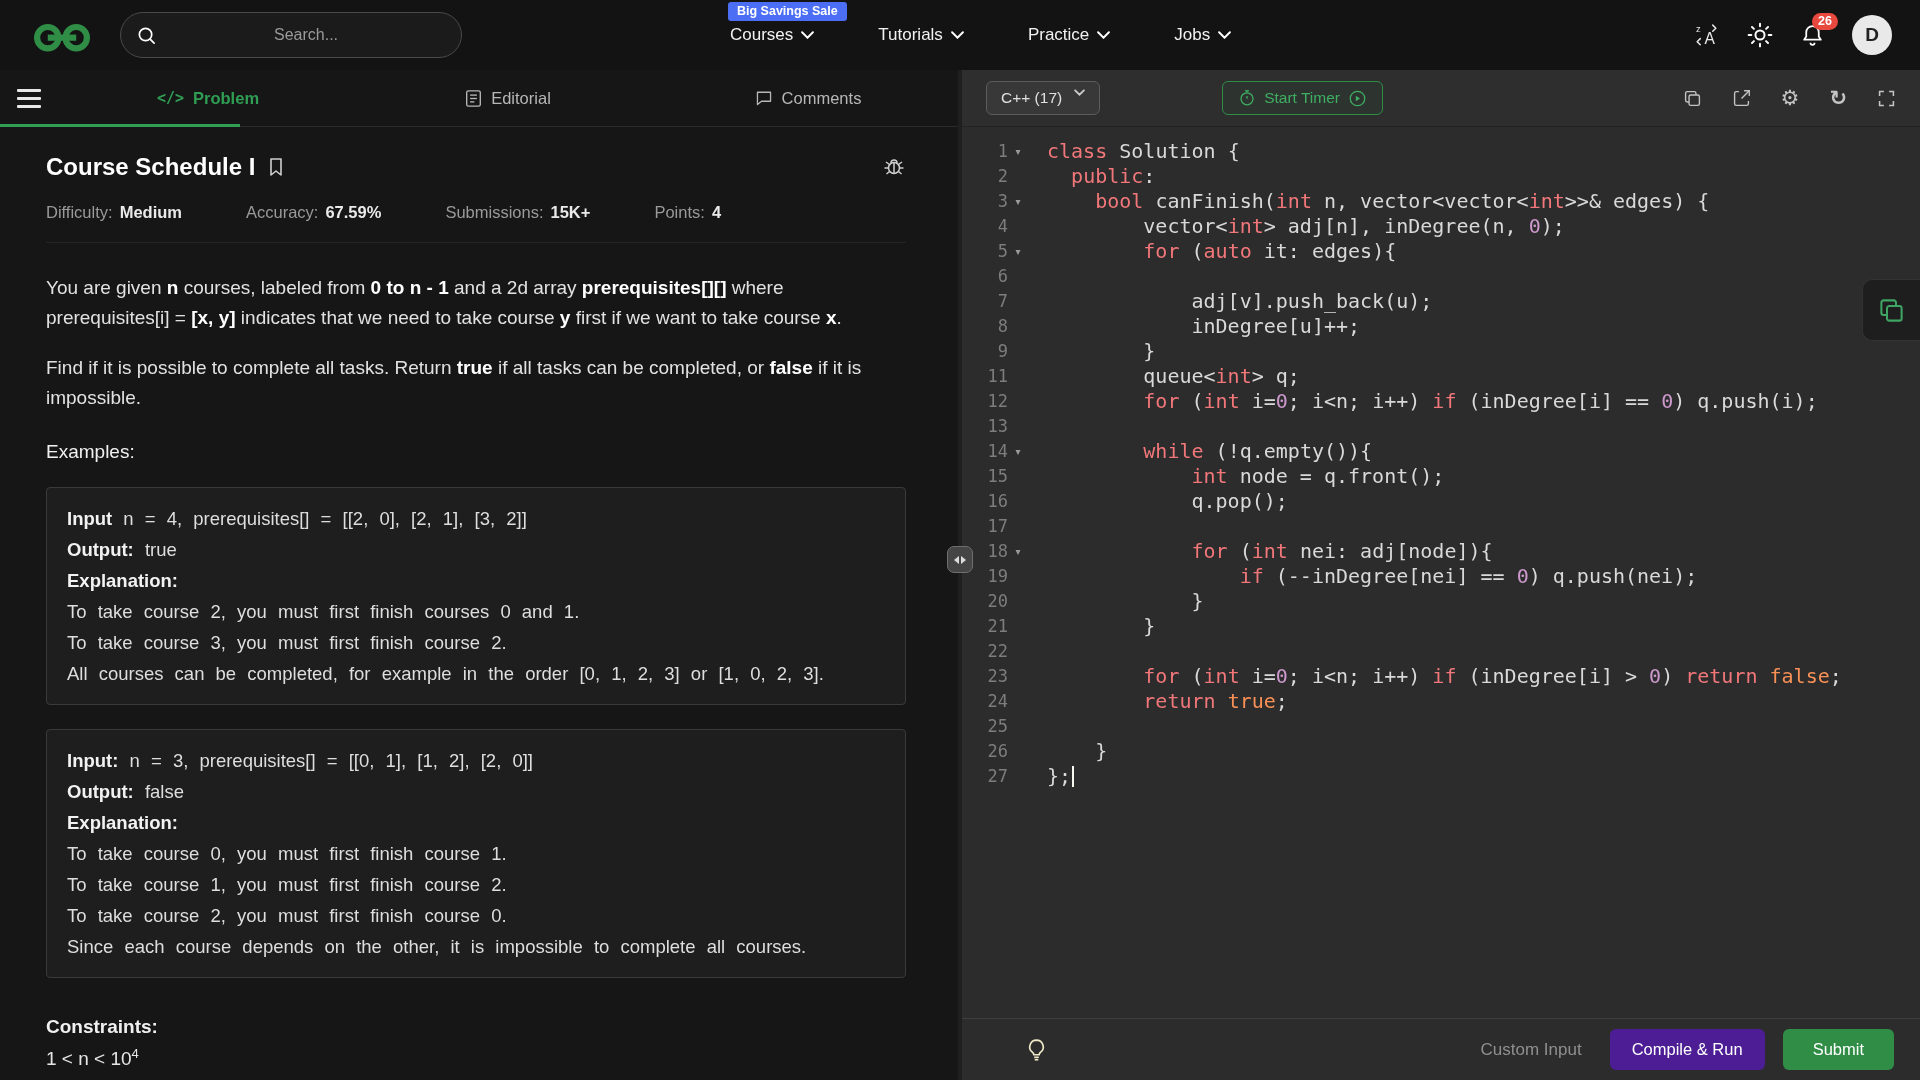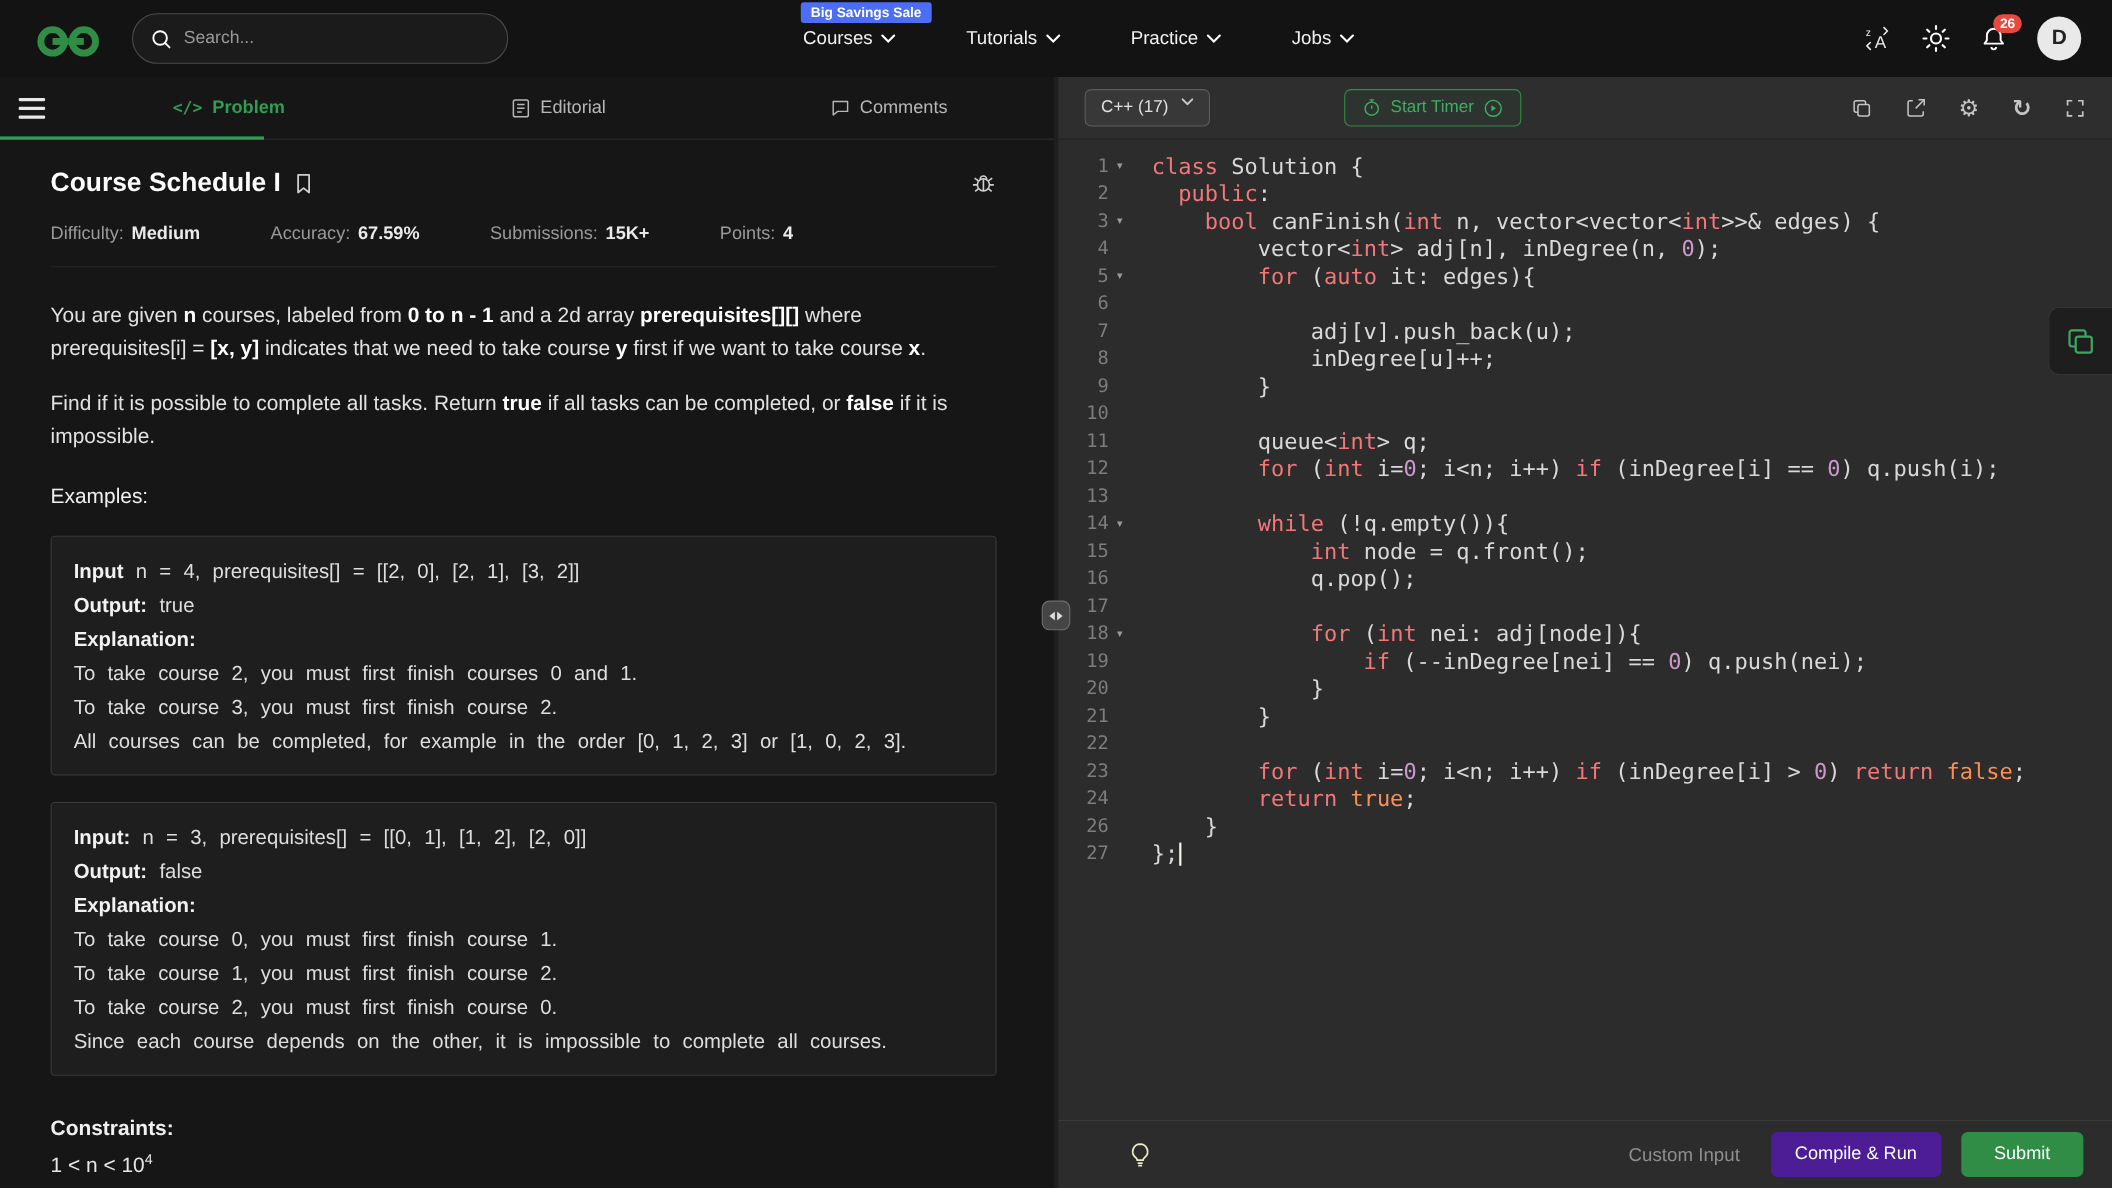--- a/index.html
+++ b/index.html
@@ -23,20 +23,21 @@
     padding:0 28px 0 30px; position:relative; z-index:5;
   }
   .logo{ margin-right:26px; cursor:pointer; display:flex; align-items:center; }
   .search-box{
     width:342px; height:46px; border:1px solid #4a4a4a; border-radius:23px;
     background:#1b1b1b; display:flex; align-items:center; padding:0 16px; gap:11px;
   }
   .search-box input{
     flex:1; background:transparent; border:none; outline:none; color:#fef9c3; font-size:16px;
     font-family:"Liberation Sans", sans-serif;
+    text-align:center;
   }
   .search-box input::placeholder{ color:#9a9a9a; }
   .nav-menu{ display:flex; align-items:center; margin-left:268px; }
   .nav-item{
     display:flex; align-items:center; gap:8px; font-size:17px; color:#f2f2f2;
     margin-right:64px; cursor:pointer; position:relative; white-space:nowrap;
   }
   .sale-badge{
     position:absolute; top:-23px; left:-2px;
     background:var(--badge-blue); color:#fff; font-size:12.5px; font-weight:bold;
@@ -432,25 +433,20 @@
           <span class="ln">8</span>
           <span class="fold"></span>
           <span class="codetext"><span class="tk-p">            inDegree[u]++;</span></span>
         </div>
         <div class="cl">
           <span class="ln">9</span>
           <span class="fold"></span>
           <span class="codetext"><span class="tk-p">        }</span></span>
         </div>
         <div class="cl">
-          <span class="ln">10</span>
-          <span class="fold"></span>
-          <span class="codetext"></span>
-        </div>
-        <div class="cl">
           <span class="ln">11</span>
           <span class="fold"></span>
           <span class="codetext"><span class="tk-p">        queue&lt;</span><span class="tk-k">int</span><span class="tk-p">&gt; q;</span></span>
         </div>
         <div class="cl">
           <span class="ln">12</span>
           <span class="fold"></span>
           <span class="codetext"><span class="tk-p">        </span><span class="tk-k">for</span><span class="tk-p"> (</span><span class="tk-k">int</span><span class="tk-p"> i=</span><span class="tk-n">0</span><span class="tk-p">; i&lt;n; i++) </span><span class="tk-k">if</span><span class="tk-p"> (inDegree[i] == </span><span class="tk-n">0</span><span class="tk-p">) q.push(i);</span></span>
         </div>
         <div class="cl">
@@ -505,20 +501,25 @@
         </div>
         <div class="cl">
           <span class="ln">23</span>
           <span class="fold"></span>
           <span class="codetext"><span class="tk-p">        </span><span class="tk-k">for</span><span class="tk-p"> (</span><span class="tk-k">int</span><span class="tk-p"> i=</span><span class="tk-n">0</span><span class="tk-p">; i&lt;n; i++) </span><span class="tk-k">if</span><span class="tk-p"> (inDegree[i] &gt; </span><span class="tk-n">0</span><span class="tk-p">) </span><span class="tk-k">return</span><span class="tk-p"> </span><span class="tk-b">false</span><span class="tk-p">;</span></span>
         </div>
         <div class="cl">
           <span class="ln">24</span>
           <span class="fold"></span>
           <span class="codetext"><span class="tk-p">        </span><span class="tk-k">return</span><span class="tk-p"> </span><span class="tk-b">true</span><span class="tk-p">;</span></span>
+        </div>
+        <div class="cl">
+          <span class="ln">25</span>
+          <span class="fold"></span>
+          <span class="codetext"></span>
         </div>
         <div class="cl">
           <span class="ln">26</span>
           <span class="fold"></span>
           <span class="codetext"><span class="tk-p">    }</span></span>
         </div>
         <div class="cl">
           <span class="ln">27</span>
           <span class="fold"></span>
           <span class="codetext"><span class="tk-p">};</span><span class="cursor"></span></span>

